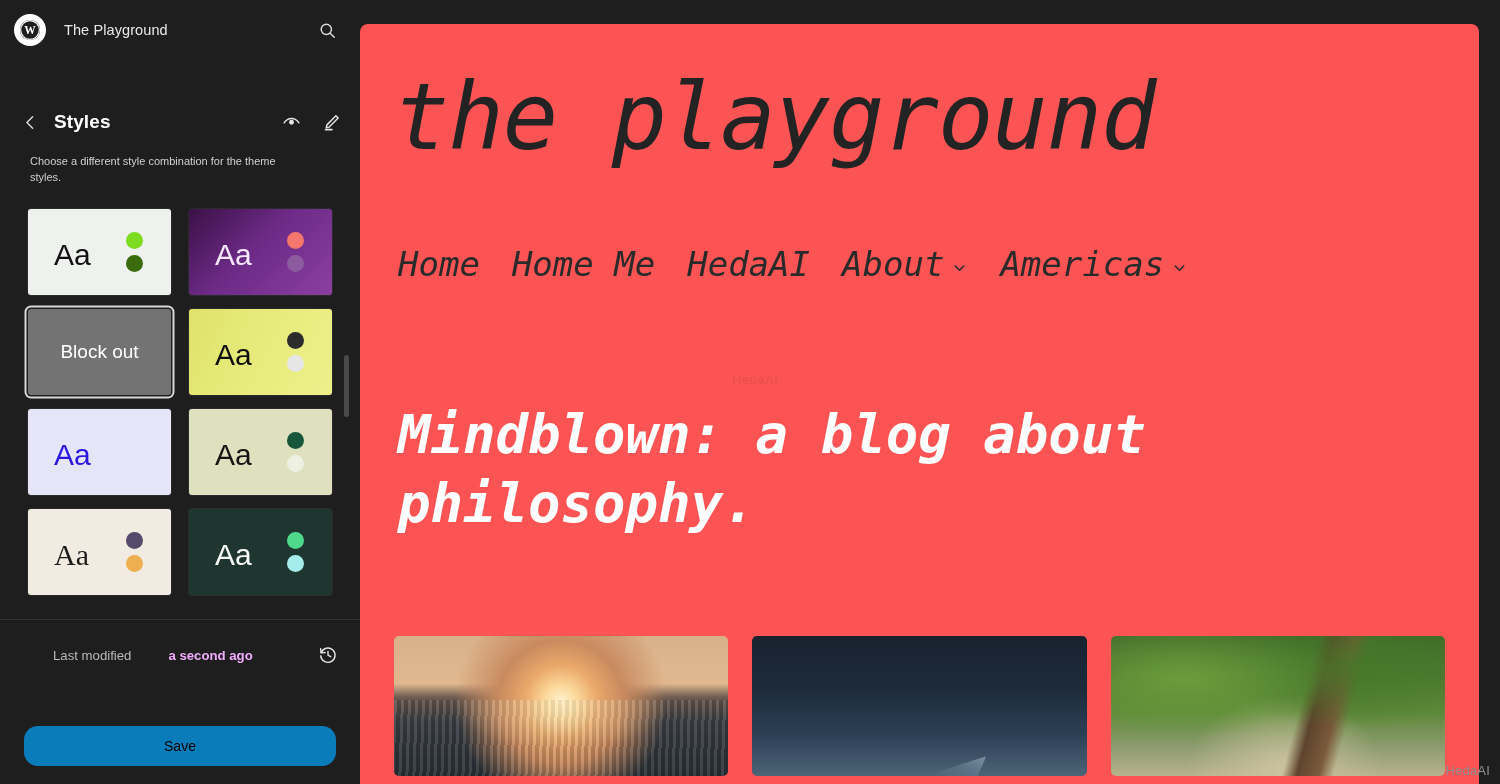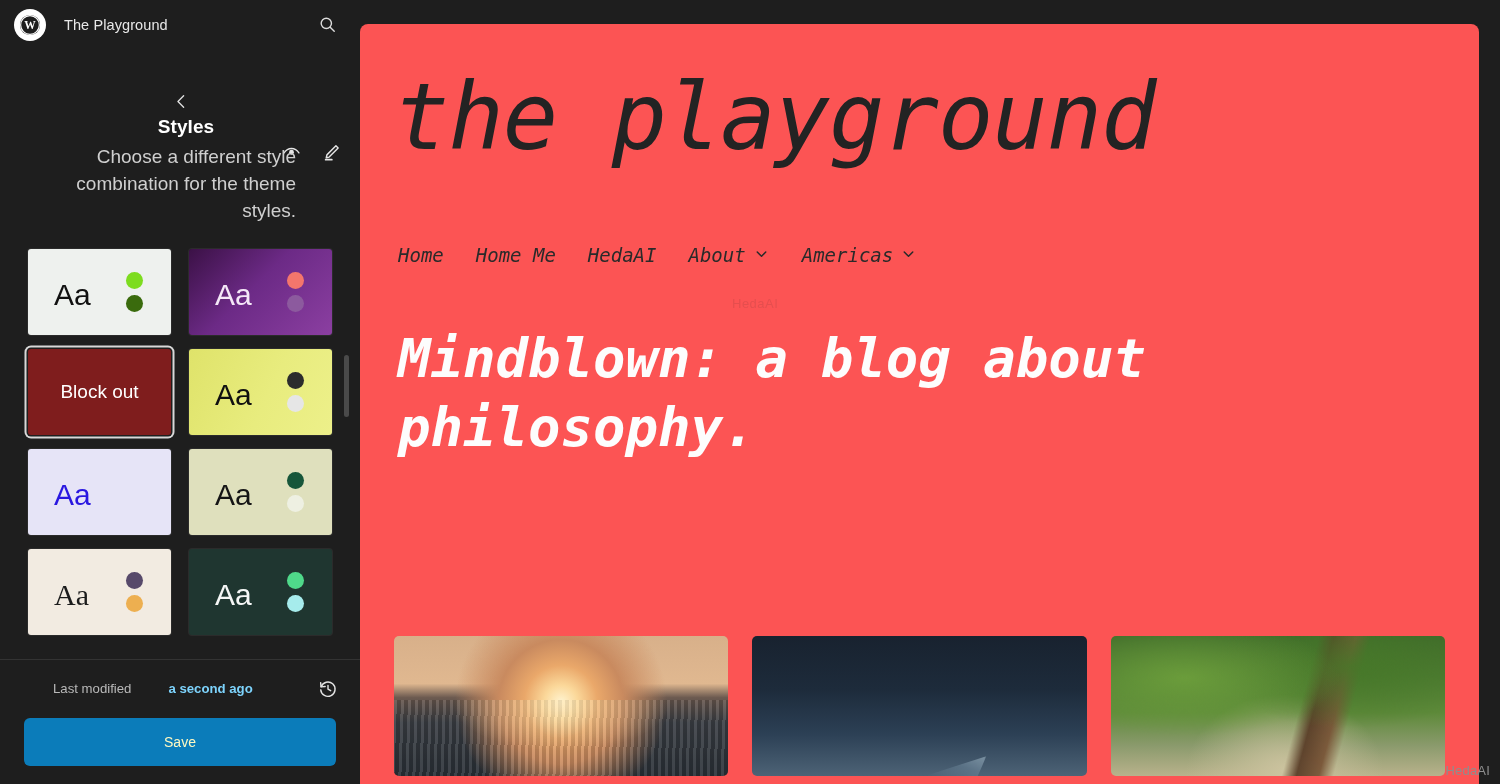--- a/index.html
+++ b/index.html
@@ -35,41 +35,41 @@
     white-space: nowrap;
   }
   .search-btn {
     margin-left: auto; width: 34px; height: 34px;
     display: flex; align-items: center; justify-content: center;
     color: #dcdcdc; background: transparent; border: none; cursor: pointer;
   }
 
   .sb-header {
     display: flex; align-items: center;
-    padding: 0 14px 0 16px; height: 48px; margin-top: 38px; flex-direction: column;
+    padding: 0 14px 0 16px; height: 48px; margin-top: 38px;
   }
   .back-btn {
     width: 28px; height: 28px; display: flex; align-items: center;
     justify-content: center; color: #e0e0e0; background: none;
     border: none; cursor: pointer; flex: 0 0 28px;
   }
   .styles-title {
     margin-left: 10px; color: #fff; font-size: 19px; font-weight: 700;
     letter-spacing: .1px;
   }
   .hdr-actions { margin-left: auto; display: flex; align-items: center; gap: 10px; }
   .icon-btn {
     width: 30px; height: 30px; display: flex; align-items: center;
     justify-content: center; color: #e4e4e4; background: none;
     border: none; cursor: pointer;
   }
 
   .sb-desc {
-    color: #cfcfcf; font-size: 19px; line-height: 1.42;
-    padding: 8px 44px 0 30px; max-width: 340px; text-align: right;
+    color: #cfcfcf; font-size: 11px; line-height: 1.42;
+    padding: 8px 44px 0 30px; max-width: 340px;
   }
 
   
   .swatch-scroll {
     margin-top: 24px; padding: 0 28px 0 28px;
     position: relative; flex: 0 0 auto;
   }
   .swatch-grid {
     display: grid; grid-template-columns: repeat(2, 1fr);
     gap: 14px 18px;
@@ -108,29 +108,29 @@
   }
 
   .sb-divider { height: 1px; background: #333; margin-top: 24px; }
 
   .last-mod {
     display: flex; align-items: center; height: 70px;
     padding: 0 16px 0 30px;
     margin-left: 23px;
   }
   .lm-label { color: #b9b9b9; font-size: 13.2px; }
-  .lm-value { color: #7dd3fc; font-size: 13.2px; font-weight: 700; margin-left: 37px; }
+  .lm-value { color: #f0abfc; font-size: 13.2px; font-weight: 700; margin-left: 37px; }
   .lm-icon { margin-left: auto; width: 32px; height: 32px;
     display: flex; align-items: center; justify-content: center;
     color: #e4e4e4; background: none; border: none; cursor: pointer; }
 
   .save-wrap { margin-top: auto; padding: 0 24px 18px 24px; }
   .save-btn {
-    width: 100%; height: 48px; border: none; border-radius: 6px;
-    background: #0b7cba; color: #fef9c3; font-size: 14px;
+    width: 100%; height: 40px; border: none; border-radius: 14px;
+    background: #0b7cba; color: #000000; font-size: 14px;
     font-family: "Liberation Sans", sans-serif; cursor: pointer;
   }
 
   
   .canvas-area {
     flex: 1; position: relative; padding: 24px 21px 0 0;
   }
   .site-canvas {
     position: absolute; left: 0; top: 24px; right: 21px; bottom: 0;
     background: #fc5454;
@@ -146,27 +146,27 @@
     color: #232323; letter-spacing: -1px;
     margin-top: 20px; white-space: nowrap;
   }
 
   .site-nav {
     display: flex; align-items: center; gap: 32px;
     margin-top: 80px; padding-left: 4px;
   }
   .nav-item {
     font-family: "DejaVu Sans Mono", monospace;
-    font-style: italic; font-size: 19px; color: #2a2a2a;
+    font-style: italic; font-size: 34px; color: #2a2a2a;
     display: flex; align-items: flex-start; gap: 7px;
     cursor: pointer; white-space: nowrap;
   }
   .nav-caret { display: inline-block; }
 
-  .headline-wrap { position: relative; margin-top: 58px; padding-left: 4px; }
+  .headline-wrap { position: relative; margin-top: 116px; padding-left: 4px; }
   .watermark-faint {
     position: absolute; left: 338px; top: -28px;
     font-size: 13px; color: rgba(150,60,60,0.22);
     letter-spacing: .5px; pointer-events: none;
   }
   .headline {
     font-family: "DejaVu Sans Mono", monospace;
     font-style: italic; font-size: 54px; line-height: 1.28;
     color: #fdfdfd; max-width: 820px;
   }
@@ -277,21 +277,21 @@
               <span class="sw-dot" style="background: rgb(58, 107, 13);"></span>
             </div>
           </div>
           <div class="swatch" style="background: linear-gradient(135deg, rgb(59, 17, 70) 0%, rgb(108, 42, 134) 45%, rgb(139, 63, 161) 100%);">
             <div class="sw-aa" style="color: rgb(244, 231, 247);">Aa</div>
             <div class="sw-dots">
               <span class="sw-dot" style="background: rgb(244, 118, 108);"></span>
               <span class="sw-dot" style="background: rgb(140, 90, 158);"></span>
             </div>
           </div>
-          <div class="swatch selected" style="background: #7f1d1d;">
+          <div class="swatch selected" style="background: #737373;">
             <div class="sw-label" style="color: rgb(255, 255, 255);">Block out</div>
           </div>
           <div class="swatch" style="background: linear-gradient(115deg, rgb(223, 227, 106) 0%, rgb(232, 236, 126) 55%, rgb(237, 240, 138) 100%);">
             <div class="sw-aa" style="color: rgb(16, 16, 16);">Aa</div>
             <div class="sw-dots">
               <span class="sw-dot" style="background: rgb(44, 44, 44);"></span>
               <span class="sw-dot" style="background: rgb(230, 230, 230);"></span>
             </div>
           </div>
           <div class="swatch" style="background: rgb(230, 228, 247);">

